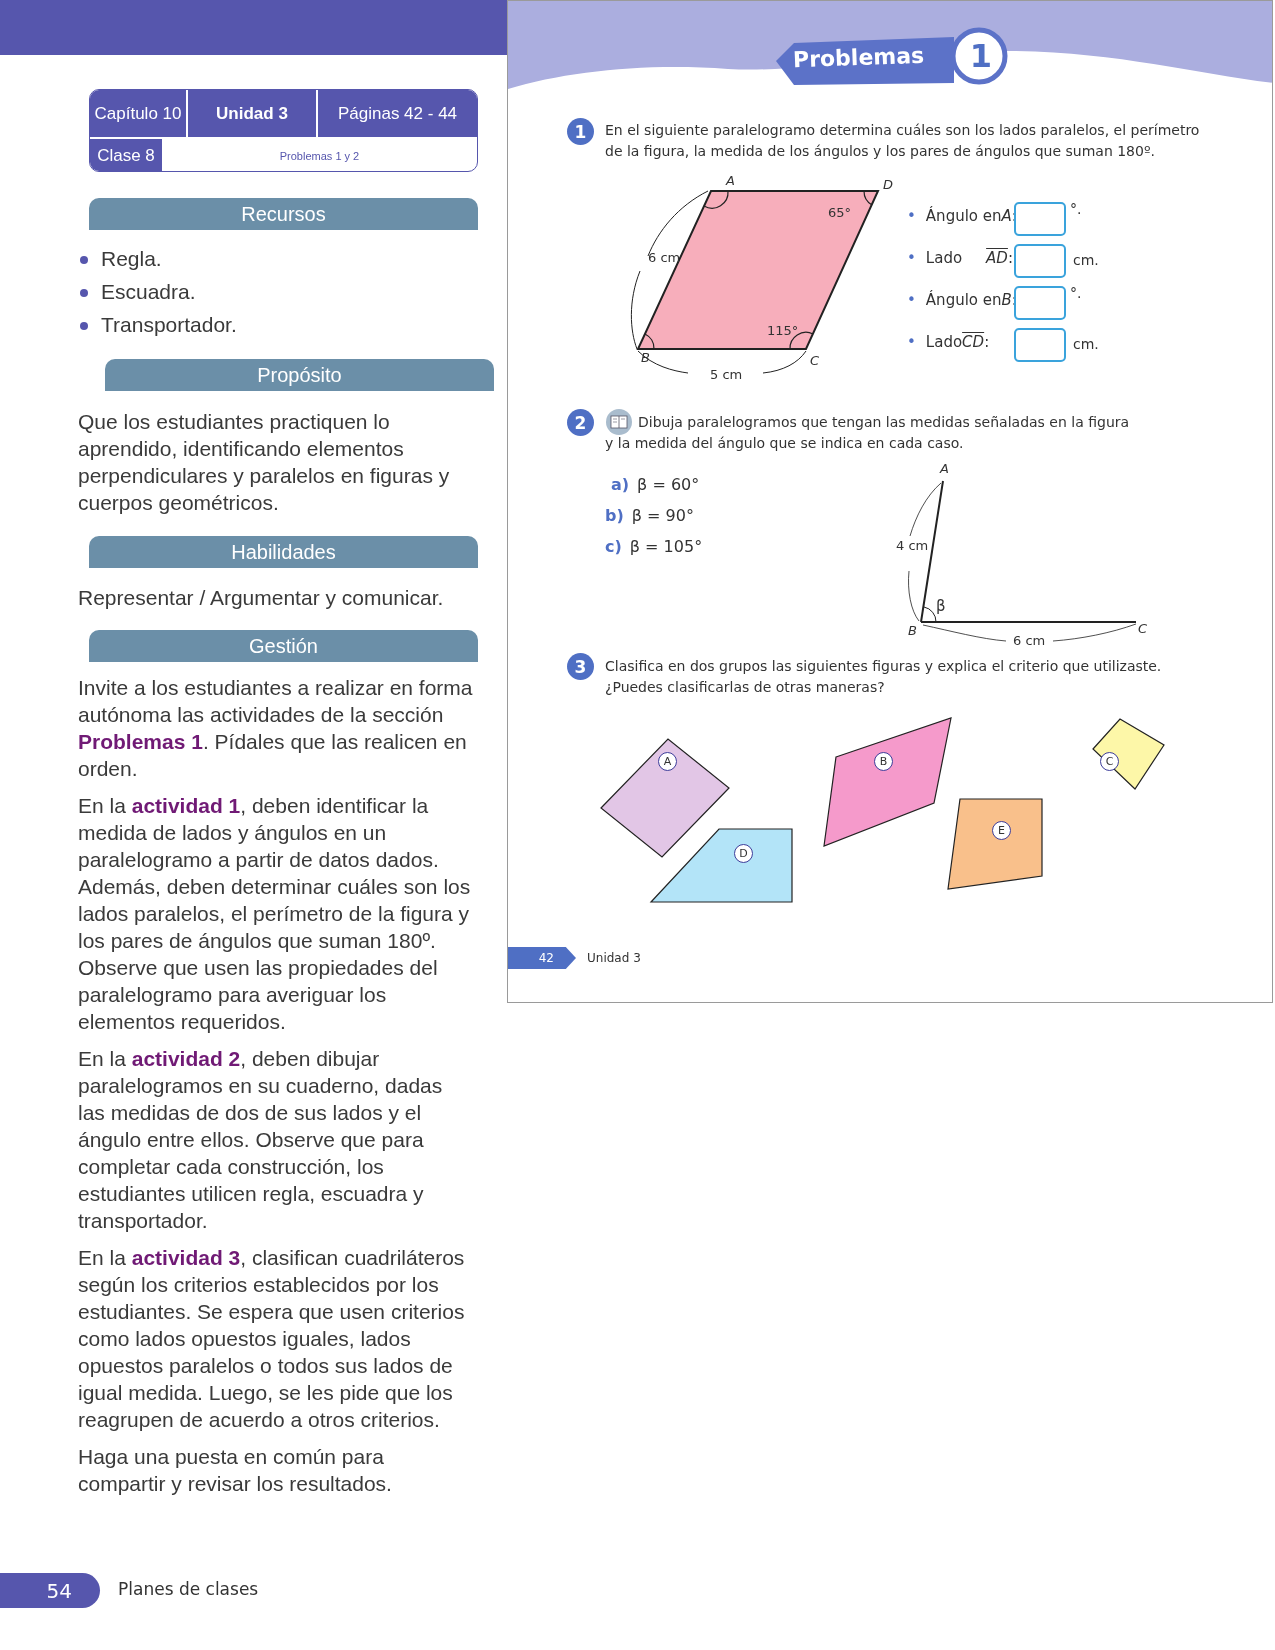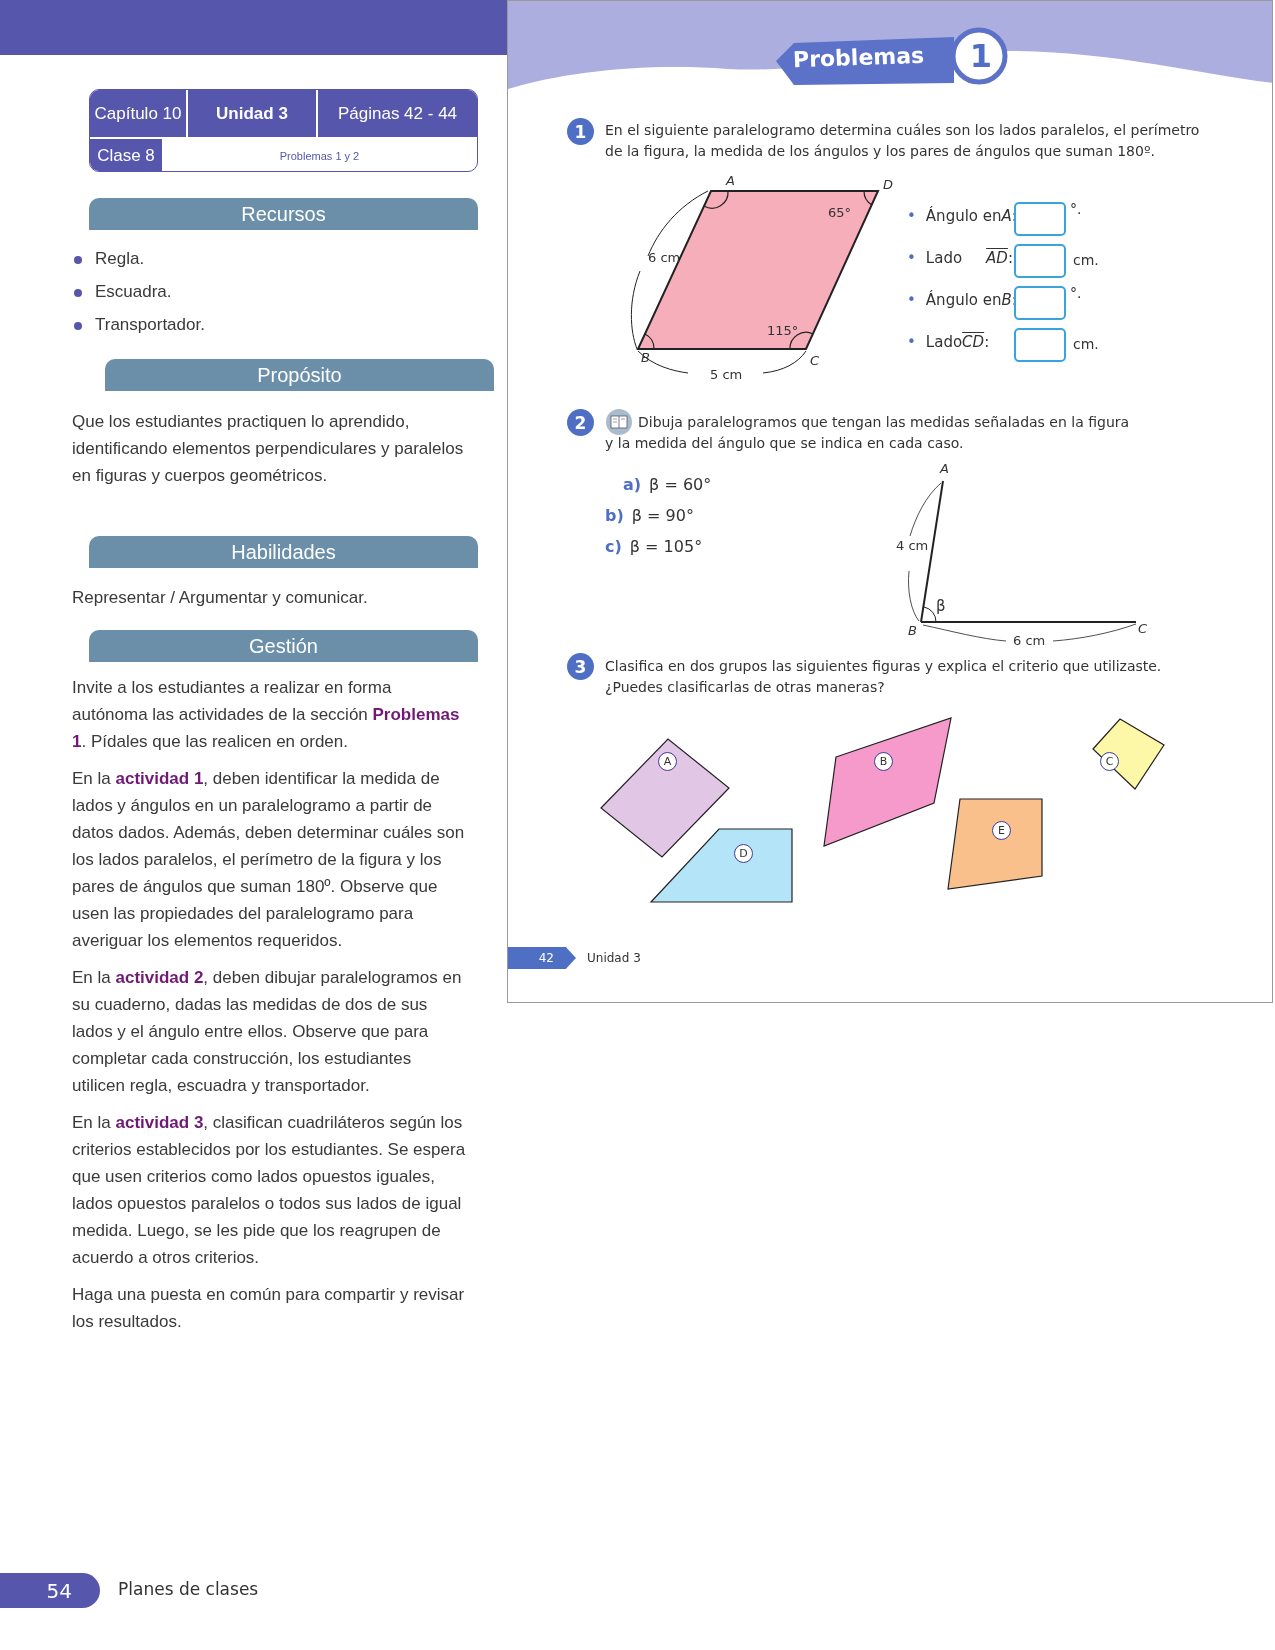--- a/index.html
+++ b/index.html
@@ -12,21 +12,21 @@
   .info-table { left:89px; top:89px; width:389px; height:83px; border:1.5px solid #5656ad; border-radius:10px; overflow:hidden; box-sizing:border-box; }
   .info-row1 { position:absolute; left:0; top:0; width:100%; height:47px; background:#5656ad; display:flex; }
   .info-row1 .cell { color:#fff; font-family:"Liberation Sans", sans-serif; font-size:17px; display:flex; align-items:center; justify-content:center; border-right:2px solid #fff; box-sizing:border-box; }
   .info-row1 .cell:last-child { border-right:none; }
   .info-row2 { position:absolute; left:0; top:47px; width:100%; height:36px; display:flex; border-top:2px solid #fff; box-sizing:border-box; }
   .clase { background:#5656ad; color:#fff; width:72px; font-family:"Liberation Sans", sans-serif; font-size:17px; display:flex; align-items:center; justify-content:center; }
   .clase-val { flex:1; color:#5656ad; font-family:"Liberation Sans", sans-serif; font-size:11px; display:flex; align-items:center; justify-content:center; }
 
   .sec-head { left:89px; width:389px; height:32px; background:#6b8fa8; color:#fff; border-radius:10px 10px 0 0;
               font-family:"Liberation Sans", sans-serif; font-size:20px; display:flex; align-items:center; justify-content:center; }
-  .body-txt { left:72px; width:395px; font-family:"Liberation Sans", sans-serif; font-size:17px; line-height:27px; color:#3a3a3a; }
+  .body-txt { left:78px; width:395px; font-family:"Liberation Sans", sans-serif; font-size:21px; line-height:27px; color:#3a3a3a; }
   .body-txt p { margin:0 0 10px 0; }
   .bul { position:relative; padding-left:23px; }
   .bul::before { content:""; position:absolute; left:2px; top:11px; width:8px; height:8px; border-radius:50%; background:#5656ad; }
   .bold { font-weight:bold; color:#701a75; }
 
   .foot-tab { left:0; top:1573px; width:100px; height:35px; background:#5656ad; border-radius:0 18px 18px 0; color:#fff; font-size:20px; display:flex; align-items:center; justify-content:flex-end; padding-right:28px; box-sizing:border-box; }
   .foot-txt { left:118px; top:1579px; font-size:17px; color:#333; }
 
   
   .panel { left:507px; top:0; width:766px; height:1003px; border:1.5px solid #9a9a9a; box-sizing:border-box; background:#fff; overflow:hidden; }
@@ -162,21 +162,21 @@
   <svg style="position:absolute;left:97px;top:407px;" width="28" height="28">
     <circle cx="14" cy="14" r="13" fill="#a9bccd"></circle>
     <rect x="6" y="8" width="16" height="12" fill="#fff" stroke="#556" stroke-width="0.8"></rect>
     <line x1="14" y1="8" x2="14" y2="20" stroke="#556" stroke-width="0.8"></line>
     <line x1="8" y1="11" x2="12" y2="11" stroke="#556" stroke-width="0.6"></line>
     <line x1="8" y1="14" x2="12" y2="14" stroke="#556" stroke-width="0.6"></line>
     <line x1="16" y1="11" x2="20" y2="11" stroke="#556" stroke-width="0.6"></line>
   </svg>
   <div class="q-txt" style="left:97px;top:411px;width:530px;text-indent:33px;">Dibuja paralelogramos que tengan las medidas señaladas en la figura y la medida del ángulo que se indica en cada caso.</div>
 
-  <div class="opt" style="left:115px;top:474px;"><b>a)</b><span>β = 60°</span></div>
+  <div class="opt" style="left:103px;top:474px;"><b>a)</b><span>β = 60°</span></div>
   <div class="opt" style="left:97px;top:505px;"><b>b)</b><span>β = 90°</span></div>
   <div class="opt" style="left:97px;top:536px;"><b>c)</b><span>β = 105°</span></div>
 
   <svg style="position:absolute;left:373px;top:470px;" width="270" height="180">
     <line x1="40" y1="151" x2="62" y2="10" stroke="#222" stroke-width="2"></line>
     <line x1="40" y1="151" x2="255" y2="151" stroke="#222" stroke-width="2"></line>
     <path d="M55,151 A15,15 0 0 0 43,136" fill="none" stroke="#222" stroke-width="1"></path>
     <path d="M60,12 C45,25 35,45 29,65" fill="none" stroke="#222" stroke-width="0.8"></path>
     <path d="M28,100 C26,120 30,140 38,150" fill="none" stroke="#222" stroke-width="0.8"></path>
     <path d="M42,154 C70,160 100,168 125,170" fill="none" stroke="#222" stroke-width="0.8"></path>

